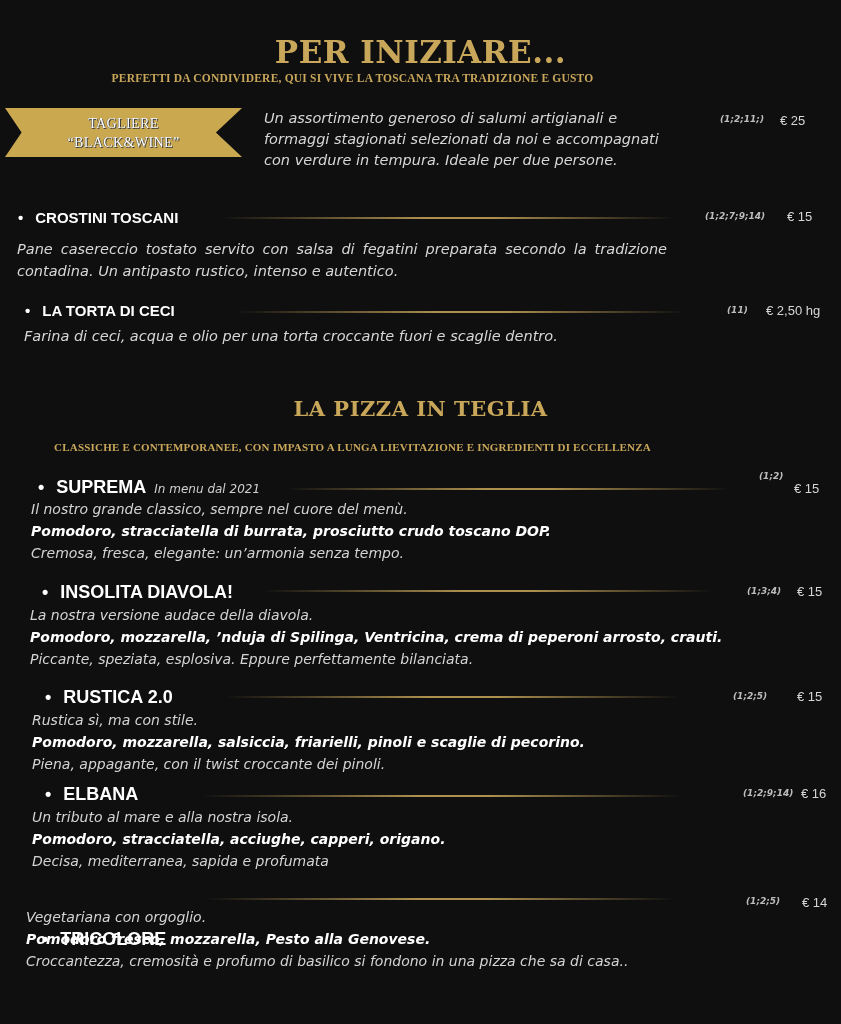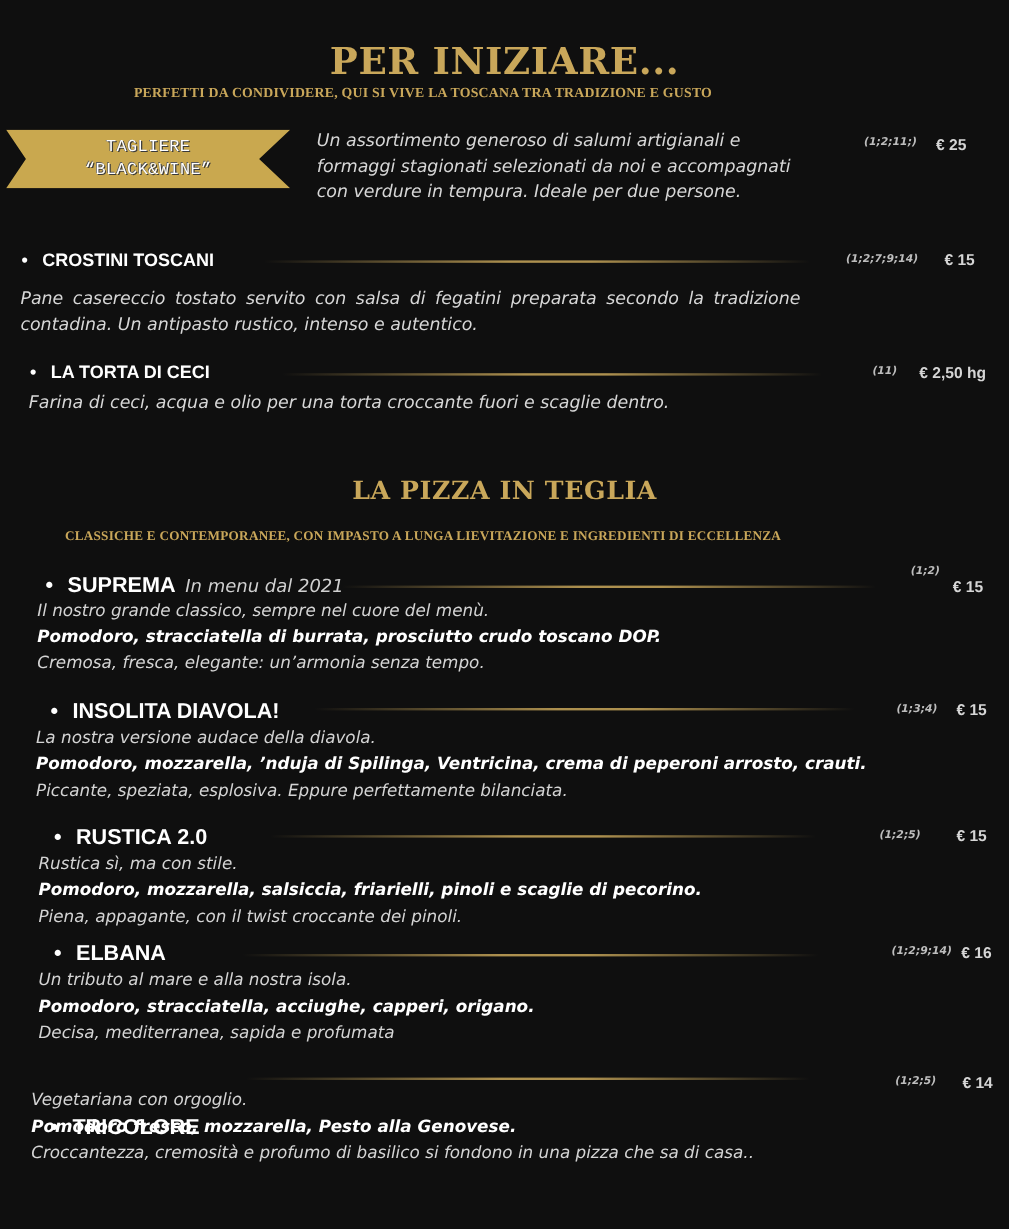--- a/index.html
+++ b/index.html
@@ -23,52 +23,52 @@
       left: 0; width: 705px; text-align: center;
       font-size: 11.5px; letter-spacing: 0.2px;
     }
     .banner {
       left: 5px; top: 108px; width: 237px; height: 49px;
       background: #c9a84f;
       clip-path: polygon(0 0, 100% 0, 89% 50%, 100% 100%, 0 100%, 7% 50%);
       display: flex; flex-direction: column; align-items: center; justify-content: center;
     }
     .banner span {
-      font-family: Liberation Mono, monospace;
+      font-family: Liberation Serif, serif;
       color: #ffffff; font-size: 14px; line-height: 19px; letter-spacing: 0.4px;
       text-shadow: 1px 1px 0 #3a3a3a, -0.5px -0.5px 0 #5a5a5a;
     }
     .desc {
       font-family: "DejaVu Sans", sans-serif;
       font-style: italic; color: #d7d7d7;
       font-size: 14px; line-height: 21px;
     }
     .item-name {
       font-family: "Liberation Sans", "DejaVu Sans", sans-serif;
       font-weight: bold; color: #ffffff;
       white-space: nowrap;
     }
     .bullet { display: inline-block; margin-right: 12px; }
     .since {
       font-family: "DejaVu Sans", sans-serif;
       font-style: italic; font-weight: normal;
-      font-size: 15px; color: #d0d0d0; margin-left: 8px; text-align: right;
+      font-size: 12px; color: #d0d0d0; margin-left: 8px; text-align: right;
     }
     .gold-line {
       height: 2px;
       background: linear-gradient(90deg, rgba(201,167,90,0) 0%, rgba(201,167,90,0.85) 45%, rgba(201,167,90,0.85) 60%, rgba(201,167,90,0) 100%);
     }
     .allergens {
       font-family: "DejaVu Sans", sans-serif;
       font-style: italic; font-weight: bold;
       font-size: 9px; color: #bdbdbd; white-space: nowrap;
     }
     .price {
       font-family: "Liberation Sans", sans-serif;
-      font-weight: bold; font-size: 13px; color: #d6d6d6; white-space: nowrap;
+      font-weight: normal; font-size: 13px; color: #d6d6d6; white-space: nowrap;
     }
     .line {
       font-family: "DejaVu Sans", sans-serif;
       font-size: 14px; line-height: 21.5px; white-space: nowrap;
     }
     .line.intro, .line.tagline { font-style: italic; color: #d4d4d4; font-weight: normal; }
     .line.ingredients { font-style: italic; font-weight: bold; color: #ffffff; }
   </style>
 </head>
 <body>

